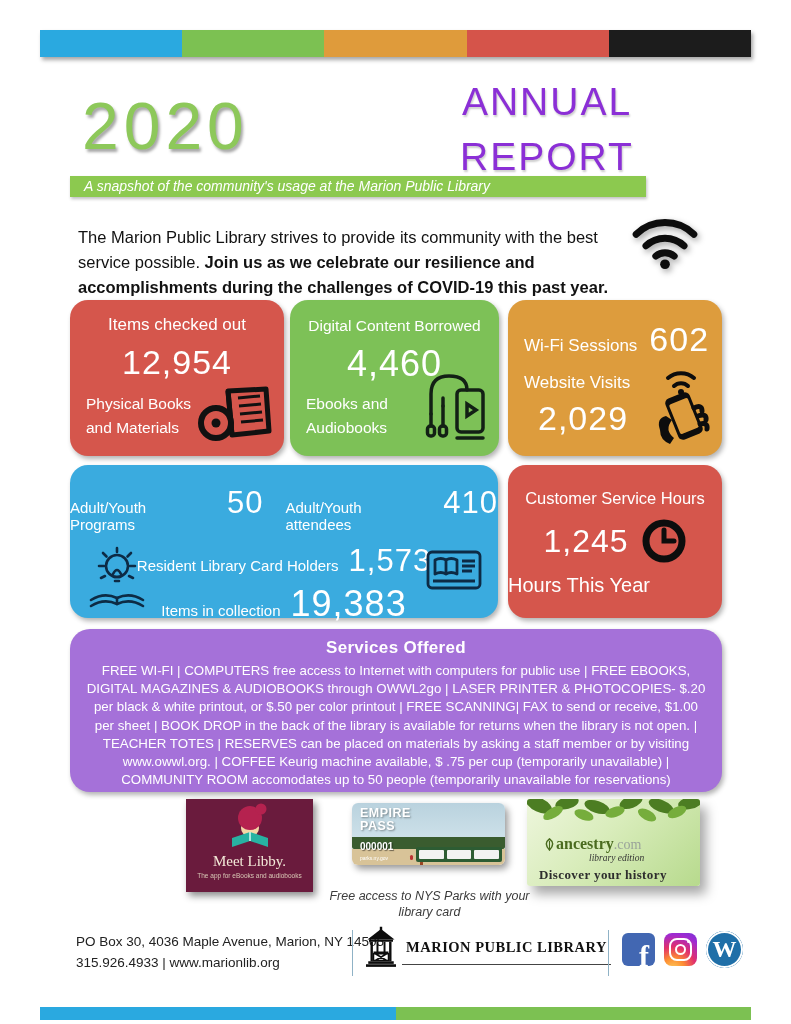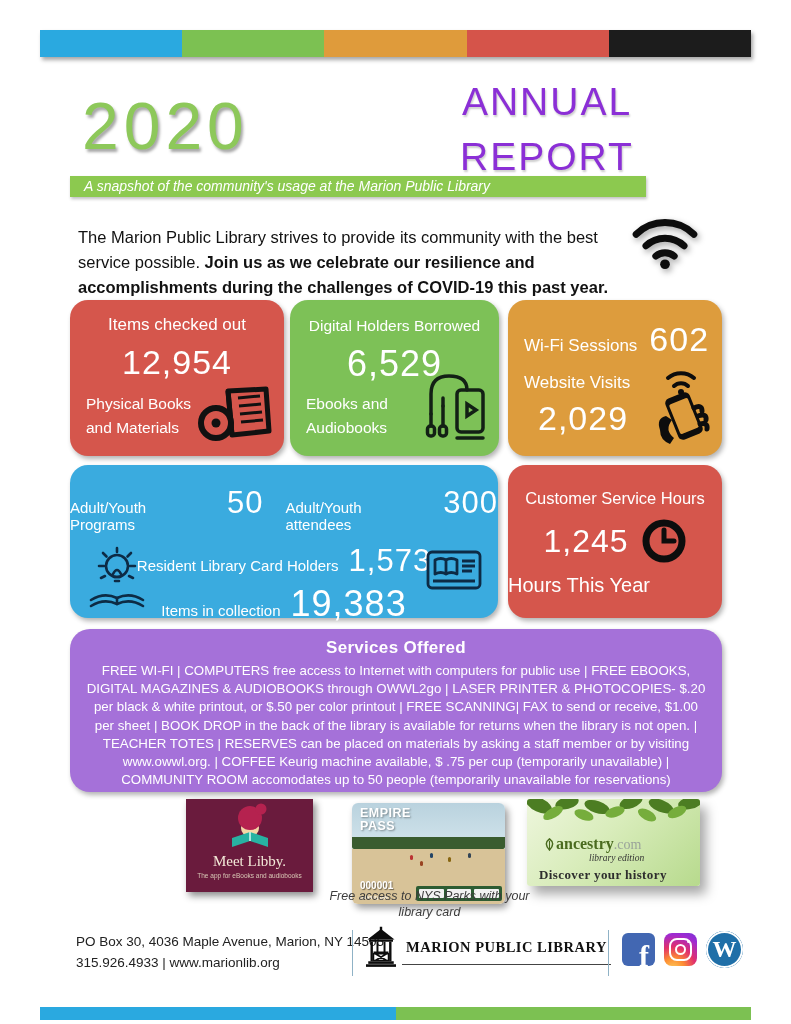--- a/index.html
+++ b/index.html
@@ -54,21 +54,21 @@
   
   #services { position:absolute; left:70px; top:629px; width:652px; height:163px; border-radius:20px; color:#fff; box-shadow:2px 3px 5px rgba(0,0,0,.3); }
   #services h3 { text-align:center; font-size:17px; margin-top:9px; letter-spacing:.3px; }
   #services p { font-size:13.3px; line-height:1.37; text-align:center; padding:4px 13px 0 13px; }
 
   
   #libby { position:absolute; left:186px; top:799px; width:127px; height:93px; background:#6a1b3d; box-shadow:3px 4px 7px rgba(0,0,0,.45); text-align:center; cursor:pointer; }
   #libby .libby-title { font-family:"Liberation Serif", serif; color:#f3e9d8; font-size:15px; margin-top:1px; }
   #libby .libby-sub { color:#d9c9b6; font-size:6.5px; margin-top:2px; }
 
-  #empire { position:absolute; left:352px; top:803px; width:153px; height:101px; border-radius:6px; overflow:hidden; box-shadow:3px 4px 7px rgba(0,0,0,.4); cursor:pointer; }
+  #empire { position:absolute; left:352px; top:803px; width:153px; height:62px; border-radius:6px; overflow:hidden; box-shadow:3px 4px 7px rgba(0,0,0,.4); cursor:pointer; }
   #empire .sky { position:absolute; inset:0 0 auto 0; height:38px; background:linear-gradient(#b9d2de,#cfe2ea); }
   #empire .trees { position:absolute; top:34px; left:0; right:0; height:12px; background:#3a5c2f; border-radius:0 0 2px 2px; }
   #empire .sand { position:absolute; top:46px; left:0; right:0; bottom:0; background:#d8c398; }
   #empire .ep-title { position:absolute; left:8px; top:4px; color:#fff; font-weight:bold; font-size:12.5px; line-height:1.05; letter-spacing:.5px; text-shadow:1px 1px 2px rgba(0,0,0,.4); }
   #empire .ep-num { position:absolute; left:8px; bottom:13px; color:#fff; font-weight:bold; font-size:10px; text-shadow:1px 1px 1px rgba(0,0,0,.5); }
   #empire .ep-site { position:absolute; left:8px; bottom:4px; color:#fff; font-size:5px; }
   #empire .ep-strip { position:absolute; right:3px; bottom:3px; width:86px; height:15px; background:#2d5c33; border-radius:2px; display:flex; align-items:center; gap:3px; padding:0 3px; }
   #empire .ep-strip i { display:block; background:#f2f2f2; height:9px; flex:1; border-radius:1px; }
   #empire .dot { position:absolute; width:3px; height:5px; border-radius:2px; }
 
@@ -139,22 +139,22 @@
         <path d="M30 6 L68 4 L71 46 L34 50 Z" stroke-width="5"></path>
         <path d="M40 13 L62 11 M41 21 L63 19 M42 29 L64 27 M43 37 L65 35" stroke-width="3"></path>
         <path d="M30 6 L34 50" stroke-width="5"></path>
         <circle cx="18" cy="38" r="15" stroke-width="6"></circle>
       </g>
       <circle cx="18" cy="38" r="4.5" fill="#111"></circle>
     </svg>
   </div>
 
   <div class="card row1" id="card-digital" style="background: rgb(125, 193, 87);">
-    <div class="card-title">Digital Holders Borrowed</div>
-    <div class="card-big">6,529</div>
+    <div class="card-title">Digital Content Borrowed</div>
+    <div class="card-big">4,460</div>
     <div class="card-sub" style="white-space:pre-line">Ebooks and
 Audiobooks</div>
     <svg class="card-icon" style="right:14px;bottom:8px" width="66" height="80" viewBox="0 0 66 80">
       <g stroke="#132015" fill="none" stroke-width="3.5" stroke-linecap="round">
         <path d="M12 46 V26 Q12 8 30 8 Q48 8 48 22"></path>
         <path d="M12 46 V58 M24 38 V58"></path>
         <path d="M24 38 V30"></path>
         <rect x="8.5" y="58" width="7" height="10" rx="3"></rect>
         <rect x="20.5" y="58" width="7" height="10" rx="3"></rect>
         <rect x="38" y="22" width="26" height="42" rx="4"></rect>
@@ -188,21 +188,21 @@
       <path d="M10 66 Q6 54 16 52 L22 56 Q14 66 24 74 L20 80 Q10 76 10 66 Z" fill="#0d0d0d"></path>
       <path d="M44 44 q8 -4 8 3 M48 52 q9 -3 8 4 M50 60 q8 -2 7 5" stroke="#0d0d0d" stroke-width="5" fill="none" stroke-linecap="round"></path>
     </svg>
   </div>
 
   <div class="card row2" id="card-programs" style="background: rgb(58, 171, 223);">
     <div class="p-line" style="margin-top:20px; gap:14px">
       <span class="lbl">Adult/Youth Programs</span>
       <span class="num">50</span>
       <span class="lbl" style="margin-left:8px">Adult/Youth attendees</span>
-      <span class="num">300</span>
+      <span class="num">410</span>
     </div>
     <div class="p-line" style="margin-top:10px">
       <span class="lbl">Resident Library Card Holders</span>
       <span class="num">1,573</span>
     </div>
     <div class="p-line" style="margin-top:4px">
       <span class="lbl">Items in collection</span>
       <span class="num" style="font-size:36px">19,383</span>
     </div>
     <svg class="card-icon" style="left:16px;bottom:8px" width="62" height="66" viewBox="0 0 62 66">

